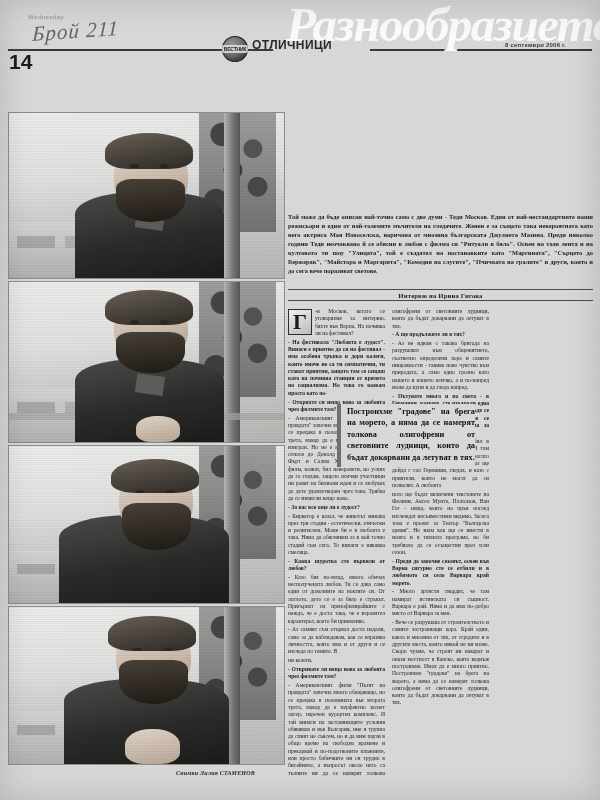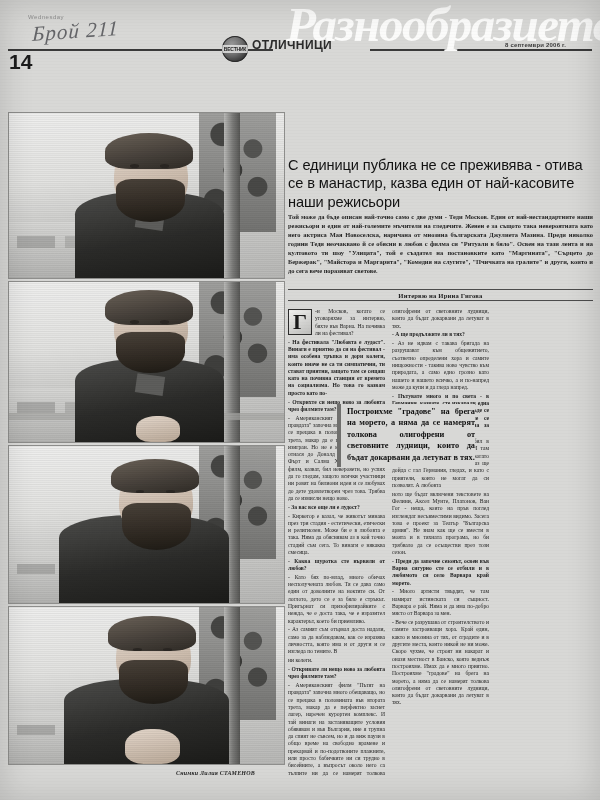--- a/index.html
+++ b/index.html
@@ -290,21 +290,20 @@
     <div class="ph-body" style="left:20%;width:60%;height:54%;"></div>
     <div class="ph-head" style="left:39%;top:10%;height:44%;"></div>
     <div class="ph-hair" style="left:36%;top:6%;"></div>
     <div class="ph-eye-l" style="left:45%;top:26%;"></div>
     <div class="ph-eye-r" style="left:56%;top:26%;"></div>
     <div class="ph-beard" style="left:40%;top:34%;height:28%;"></div>
     <div class="ph-hand" style="left:42%;bottom:0%;width:20%;height:22%;"></div>
     <div class="ph-grain"></div>
   </div>
 
-  <div class="subhead">С единици публика не се преживява - отива се в манастир, казва един от най-касовите наши режисьори</div>
 
   <div class="intro">Той може да бъде описан най-точно само с две думи - Теди Москов. Един от най-нестандартните наши режисьори и един от най-големите мъчители на гледачите. Женен е за същото така невероятната като него актриса Мая Новоселска, наричана от мнозина българската Джулиета Мазина. Преди няколко години Теди неочаквано й се обясни в любов с филма си "Ритуали в бяло". Освен на тази лента и на култовото ти шоу "Улицата", той е създател на постановките като "Маргината", "Сърцето до Бержерак", "Майстора и Маргарита", "Комедия на слугите", "Пчичката на гралите" и други, които и до сега вече поразяват светове.</div>
 
   <div class="byline-wrap">
     <div class="byline-rule"></div>
     <div class="byline">Интервю на Ирина Гигова</div>
     <div class="byline-rule"></div>
   </div>
 
   <div class="cols" id="body-cols">

